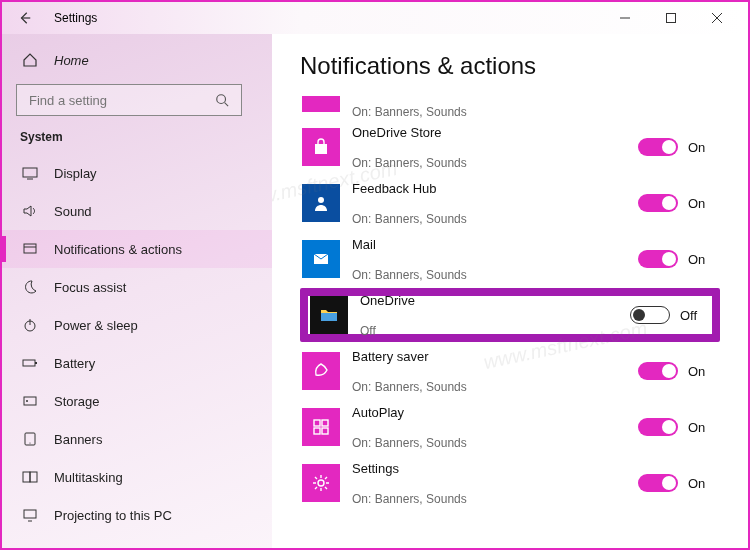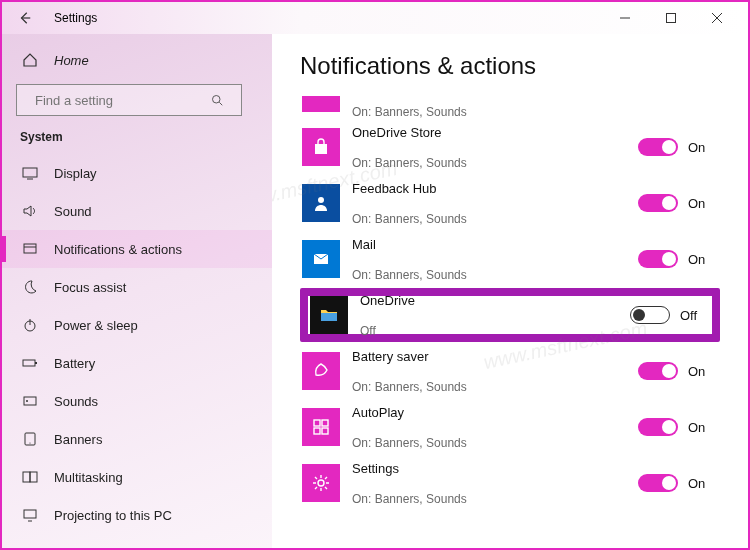--- a/index.html
+++ b/index.html
@@ -7,21 +7,21 @@
   .title-bar { height: 32px; display: flex; align-items: center; padding: 0 8px; background: linear-gradient(90deg, #f2d8ef 0%, #fcf8fb 40%, #ffffff 100%); }
   .back-btn { width: 30px; height: 30px; display: flex; align-items: center; justify-content: center; cursor: pointer; }
   .title-text { font-size: 12px; margin-left: 14px; color: #000; }
   .win-controls { margin-left: auto; display: flex; }
   .win-btn { width: 46px; height: 30px; display: flex; align-items: center; justify-content: center; cursor: pointer; }
   .content { display: flex; height: calc(100% - 32px); }
   .sidebar { width: 270px; background: linear-gradient(160deg, #e9cde6 0%, #f4e4f2 50%, #fbf4fa 100%); padding: 8px 0 0 0; overflow: hidden; }
   .home-row { display: flex; align-items: center; height: 36px; padding: 0 18px; cursor: pointer; }
   .home-row .icon { width: 20px; display: flex; justify-content: center; }
   .home-label { font-size: 13px; margin-left: 14px; color: #222; font-style: italic; }
-  .search-box { margin: 6px 30px 10px 14px; height: 32px; border: 1px solid #888; background: rgba(255,255,255,0.35); display: flex; align-items: center; padding: 0 18px; }
+  .search-box { margin: 6px 30px 10px 14px; height: 32px; border: 1px solid #888; background: rgba(255,255,255,0.35); display: flex; align-items: center; padding: 0 12px; }
   .search-input { flex: 1; border: none; background: transparent; font-size: 13px; outline: none; color: #555; }
   .system-label { font-size: 12px; font-weight: 600; color: #222; padding: 4px 18px 10px 18px; }
   .nav-list { list-style: none; }
   .nav-item { display: flex; align-items: center; height: 38px; padding: 0 18px; cursor: pointer; position: relative; font-size: 13px; color: #222; }
   .nav-item .icon { width: 20px; display: flex; justify-content: center; align-items: center; }
   .nav-item .lbl { margin-left: 14px; }
   .nav-item.selected::before { content: ""; position: absolute; left: 0; top: 6px; bottom: 6px; width: 4px; background: #e328c0; }
   .nav-item.selected { background: rgba(227,40,192,0.08); }
   .main { flex: 1; padding: 18px 28px 0 28px; overflow: hidden; position: relative; }
   .main h1 { font-size: 24px; font-weight: 400; color: #111; margin-bottom: 10px; }
@@ -147,21 +147,21 @@
           </span>
           <span class="lbl">Battery</span>
         </li>
       <li class="nav-item">
           <span class="icon">
             <svg width="16" height="16" viewBox="0 0 16 16">
               <rect x="2" y="4" width="12" height="8" stroke="#333" fill="none"></rect>
               <circle cx="5" cy="8" r="1" fill="#333"></circle>
             </svg>
           </span>
-          <span class="lbl">Sounds</span>
+          <span class="lbl">Storage</span>
         </li>
       <li class="nav-item">
           <span class="icon">
             <svg width="16" height="16" viewBox="0 0 16 16">
               <rect x="3" y="2" width="10" height="12" rx="1" stroke="#333" fill="none"></rect>
               <circle cx="8" cy="12" r="0.6" fill="#333"></circle>
             </svg>
           </span>
           <span class="lbl">Banners</span>
         </li>

